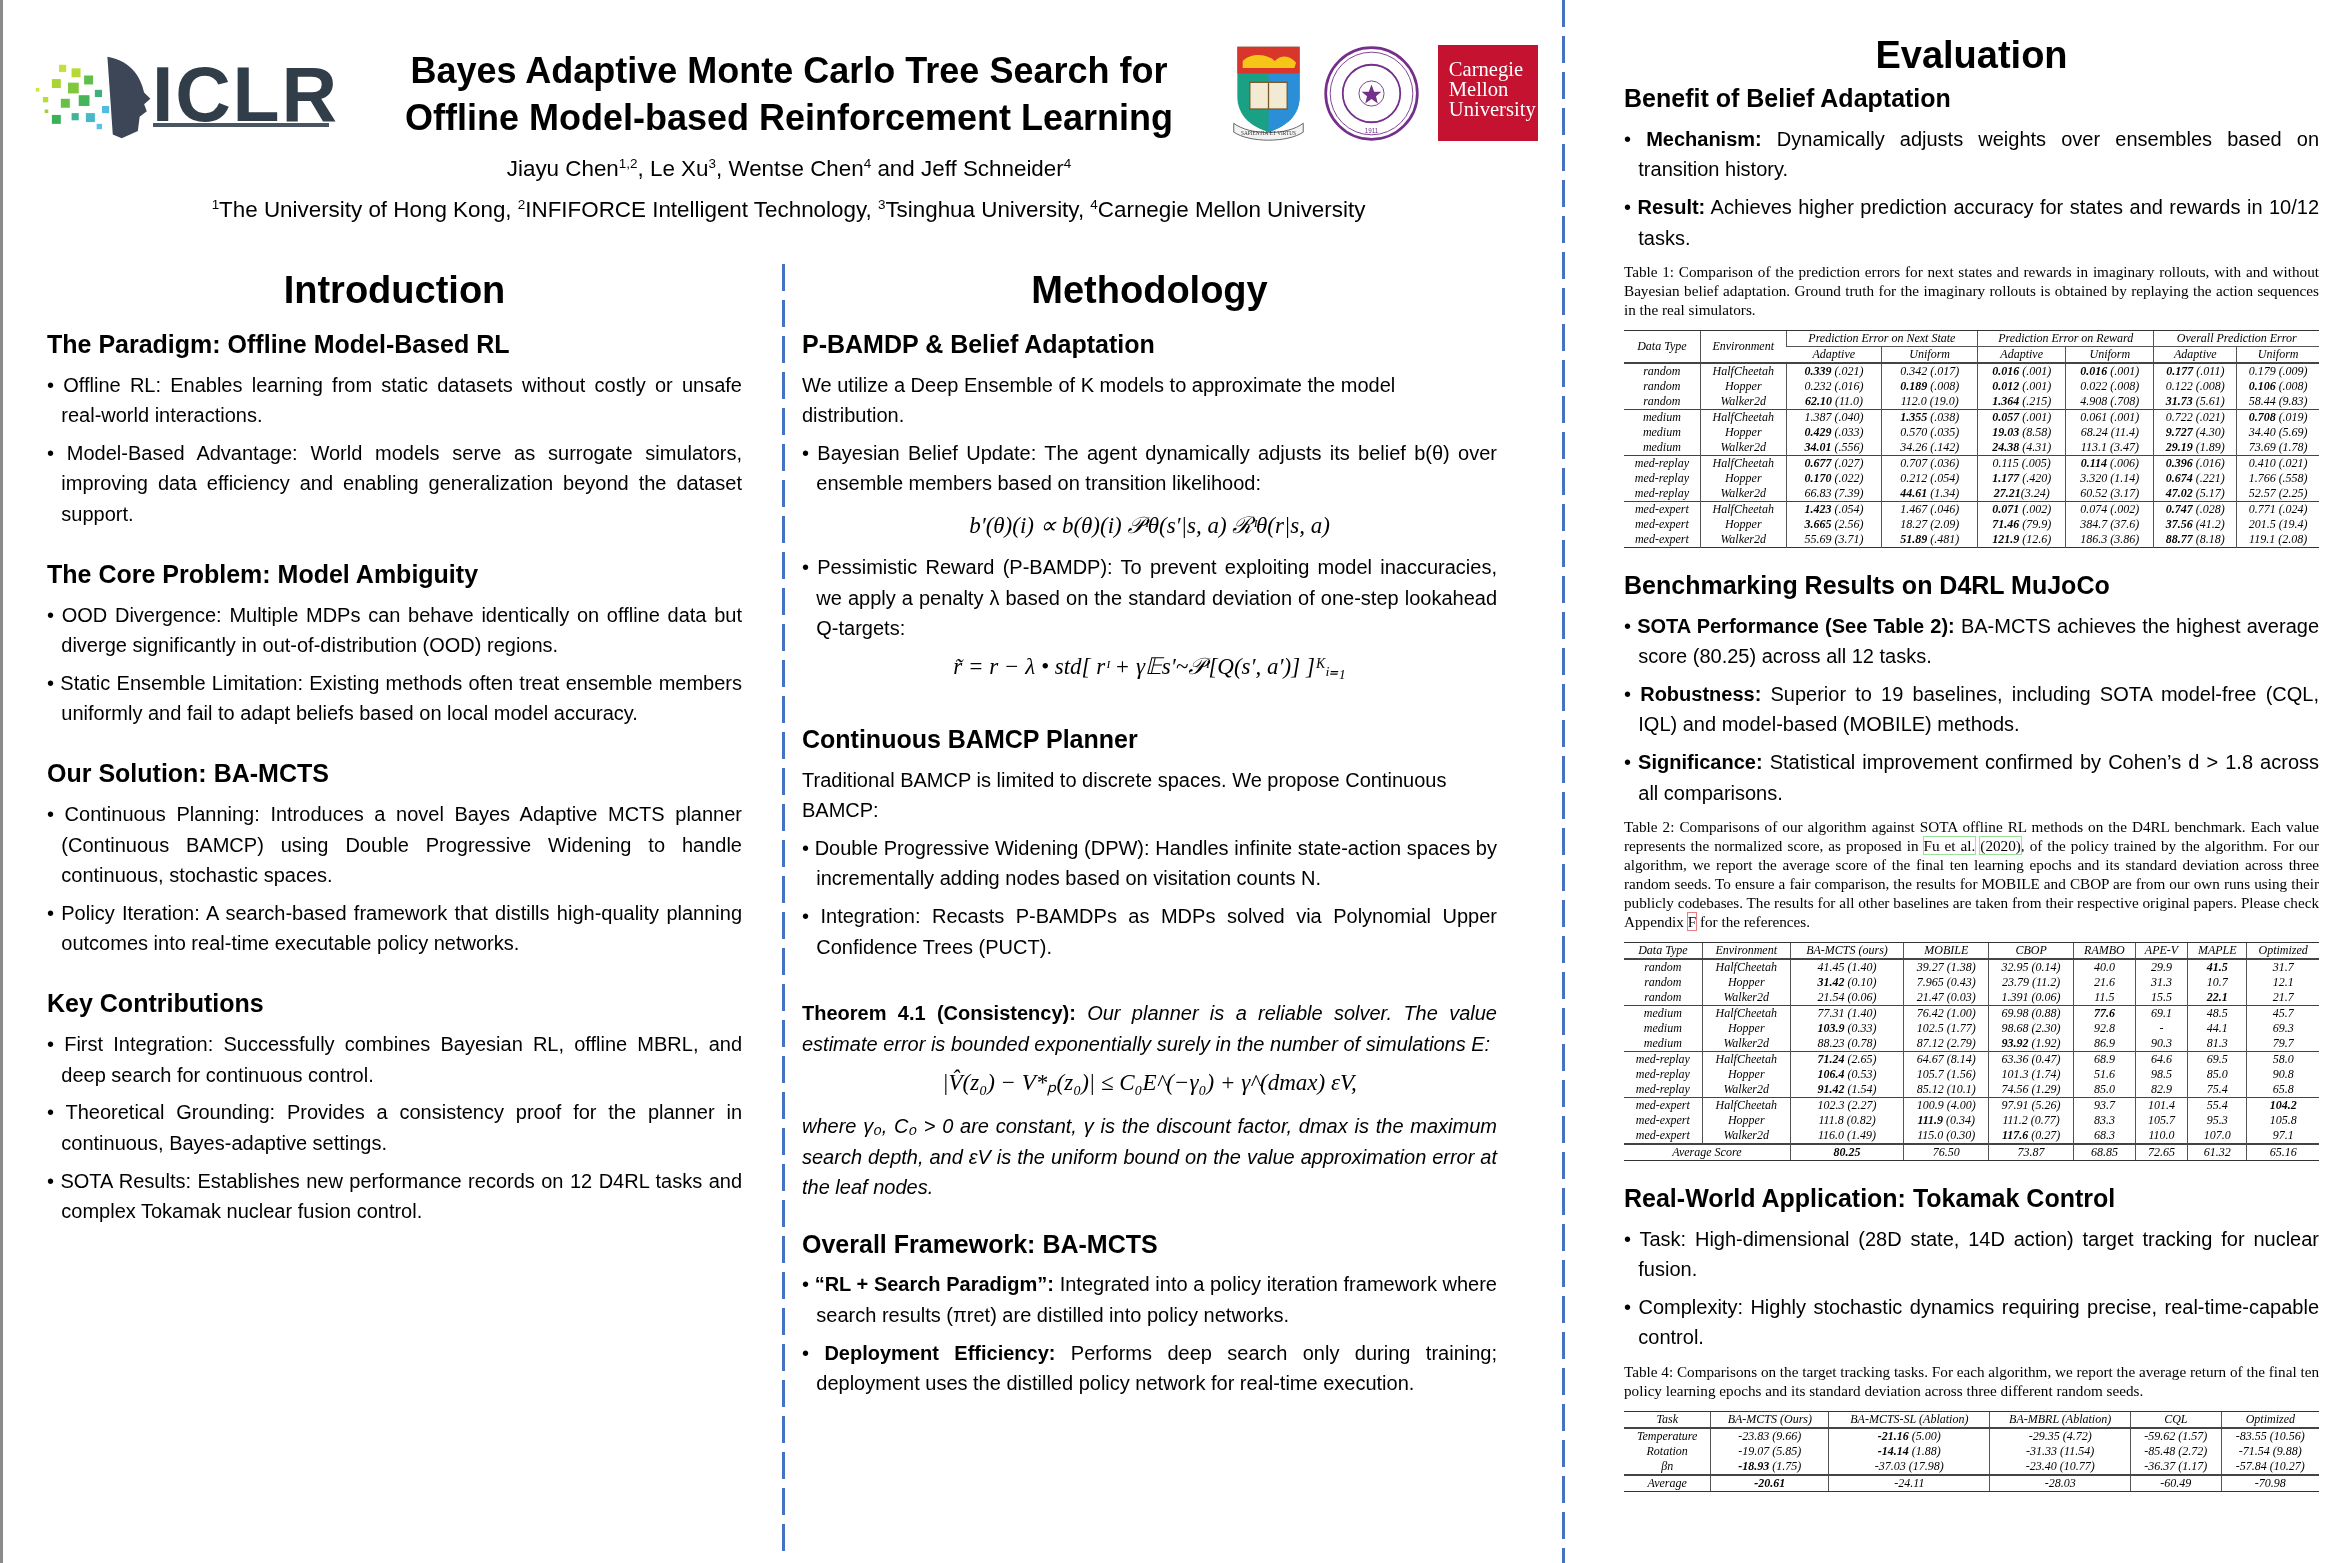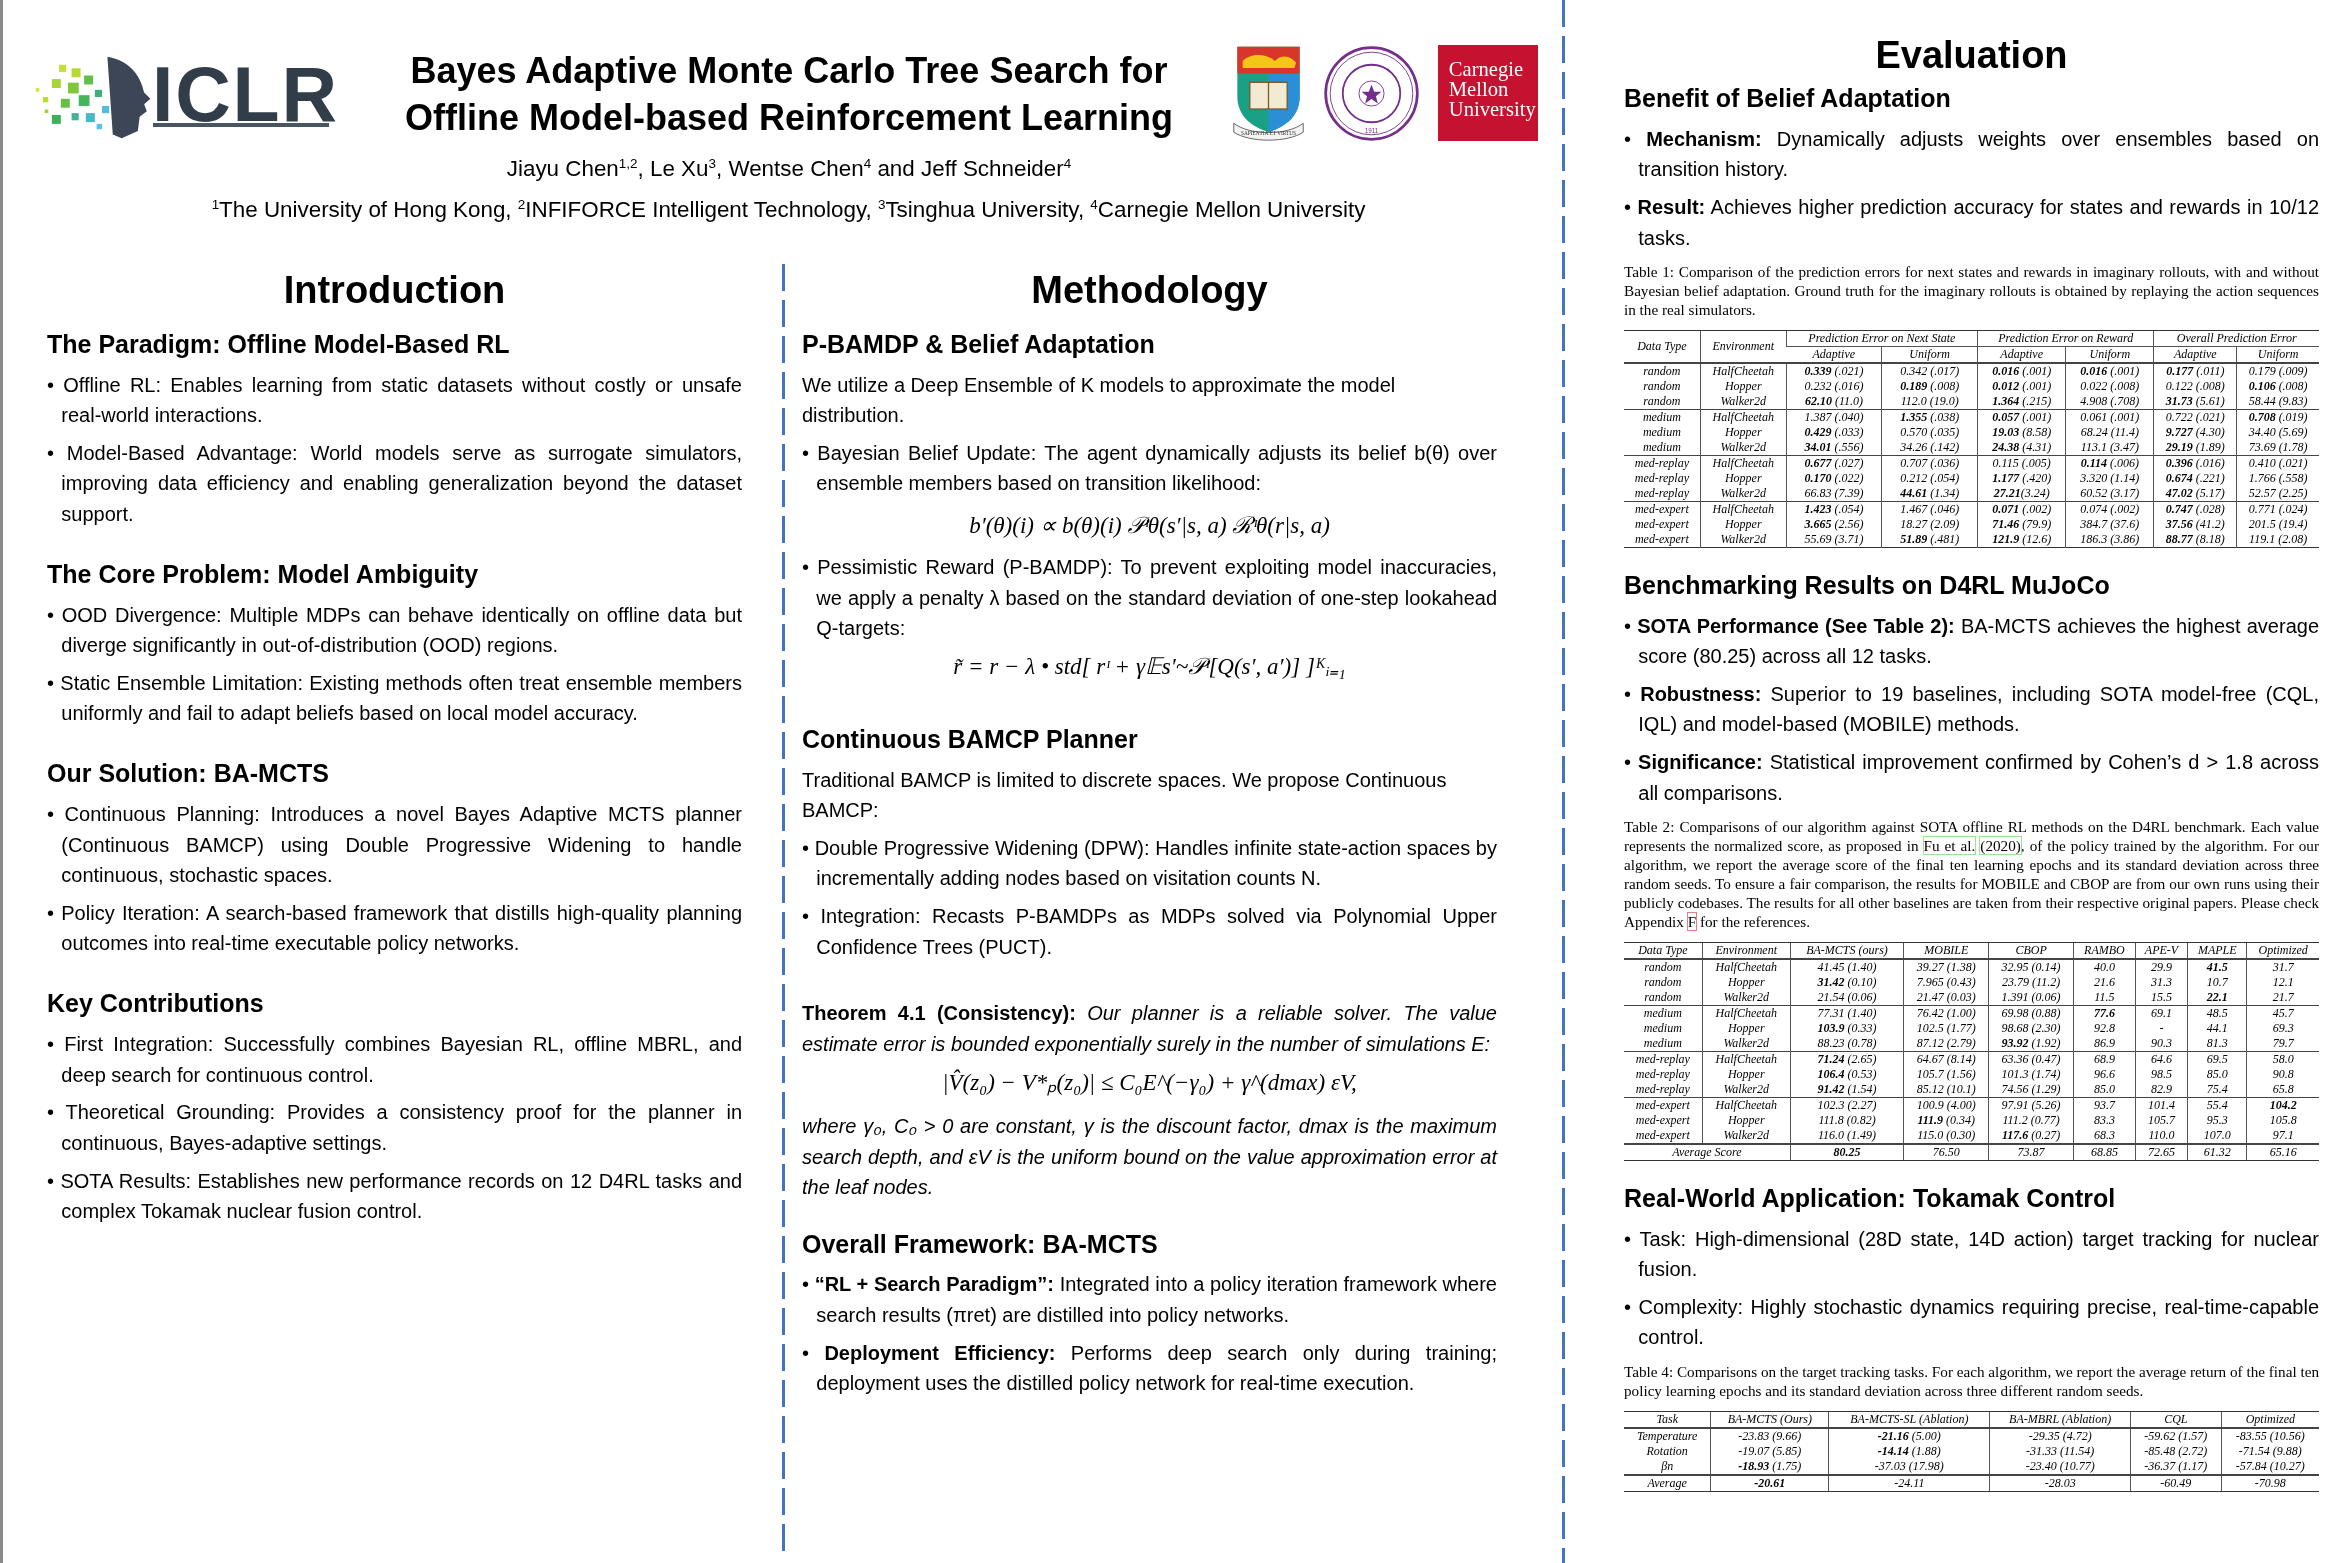--- a/index.html
+++ b/index.html
@@ -447,21 +447,21 @@
           <td>64.6</td>
           <td>69.5</td>
           <td>58.0</td>
         </tr>
         <tr>
           <td>med-replay</td>
           <td>Hopper</td>
           <td><span class="b">106.4</span> (0.53)</td>
           <td>105.7 (1.56)</td>
           <td>101.3 (1.74)</td>
-          <td>96.6</td>
+          <td>51.6</td>
           <td>98.5</td>
           <td>85.0</td>
           <td>90.8</td>
         </tr>
         <tr>
           <td>med-replay</td>
           <td>Walker2d</td>
           <td><span class="b">91.42</span> (1.54)</td>
           <td>85.12 (10.1)</td>
           <td>74.56 (1.29)</td>

